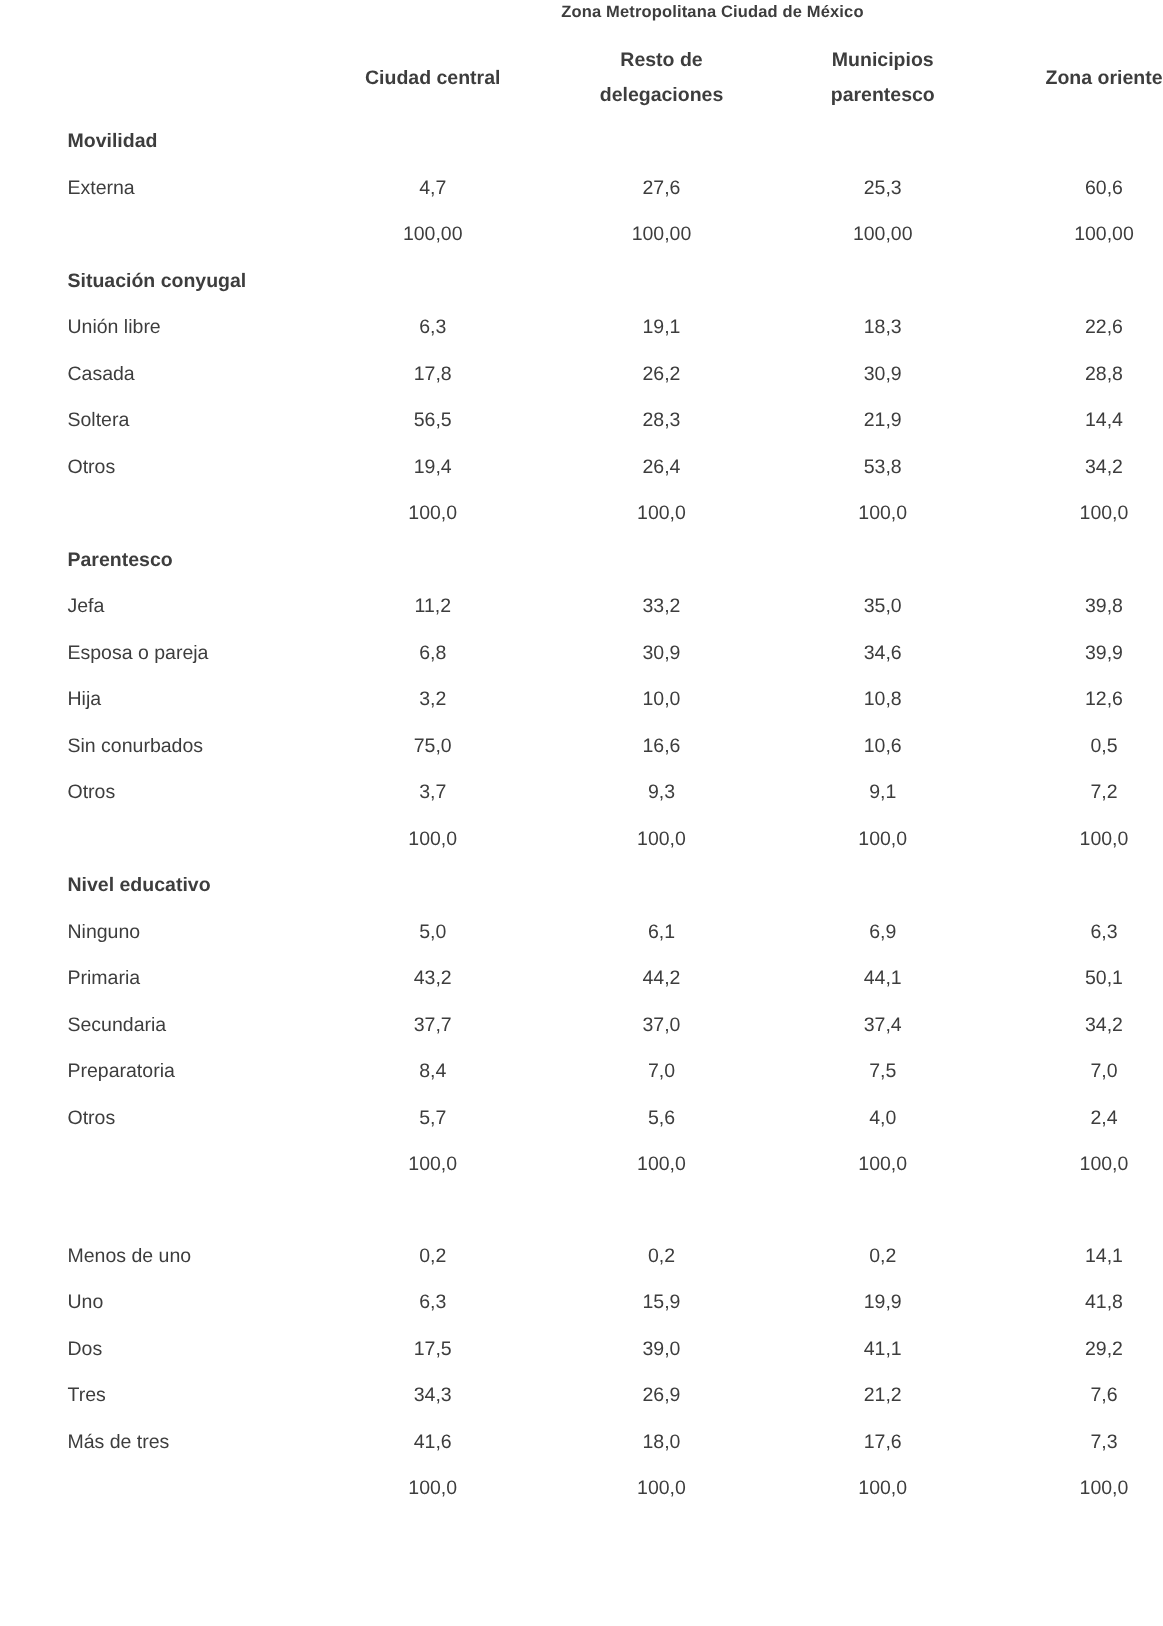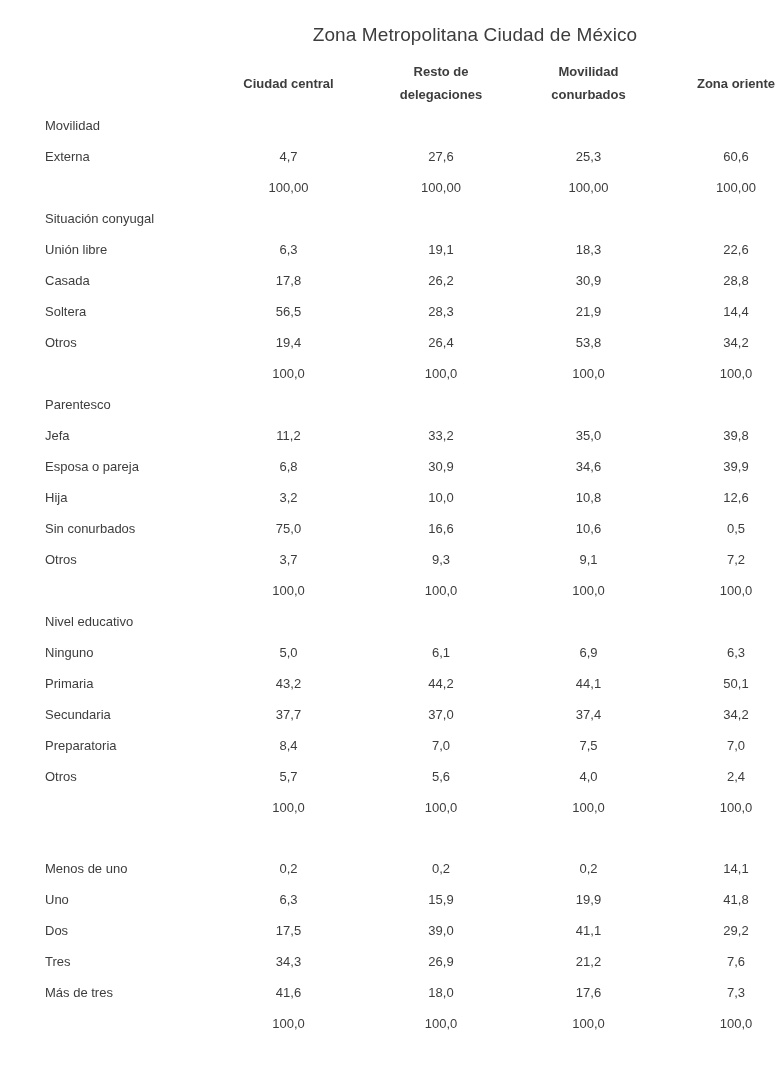--- a/index.html
+++ b/index.html
@@ -6,25 +6,25 @@
   body {
     width: 775px; height: 1084px;
     background: #ffffff;
     font-family: "Liberation Sans", sans-serif;
     color: #3d3d3d;
     font-size: 13px;
     overflow: hidden;
   }
   .page { position: relative; width: 775px; height: 1084px; }
   .title {
-    margin: 24px 0 0 175px;
+    margin: 2px 0 0 175px;
     width: 600px;
     text-align: center;
-    font-weight: normal;
-    font-size: 19px;
+    font-weight: bold;
+    font-size: 11px;
     letter-spacing: 0.1px;
   }
   .grid-row {
     display: grid;
     grid-template-columns: 175px 155px 150px 145px 150px;
     align-items: center;
     padding-left: 36px;
   }
   .header-row {
     margin-top: 12px;
@@ -35,40 +35,40 @@
     display: inline-block;
     max-width: 100px;
     font-weight: bold;
     line-height: 23px;
     font-size: 13px;
   }
   #table-body { margin-top: 2px; }
   .row { height: 31px; }
   .cell.label { padding-left: 9px; text-align: left; white-space: nowrap; }
   .cell.num { text-align: center; }
-  .section-name { font-weight: normal; }
+  .section-name { font-weight: bold; }
   .spacer { height: 30px; }
 </style>
 </head>
 <body>
 
 <div class="page">
 
   <div class="title">Zona Metropolitana Ciudad de México</div>
 
   <div class="grid-row header-row">
     <div class="cell label"></div>
     <div class="cell">
       <span class="colhead">Ciudad central</span>
     </div>
     <div class="cell">
       <span class="colhead">Resto de delegaciones</span>
     </div>
     <div class="cell">
-      <span class="colhead">Movilidad conurbados</span>
+      <span class="colhead">Municipios parentesco</span>
     </div>
     <div class="cell">
       <span class="colhead">Zona oriente</span>
     </div>
   </div>
 
   <div id="table-body">
       <div class="grid-row row">
         <div class="cell label section-name">Movilidad</div>
         <div class="cell num"></div>

